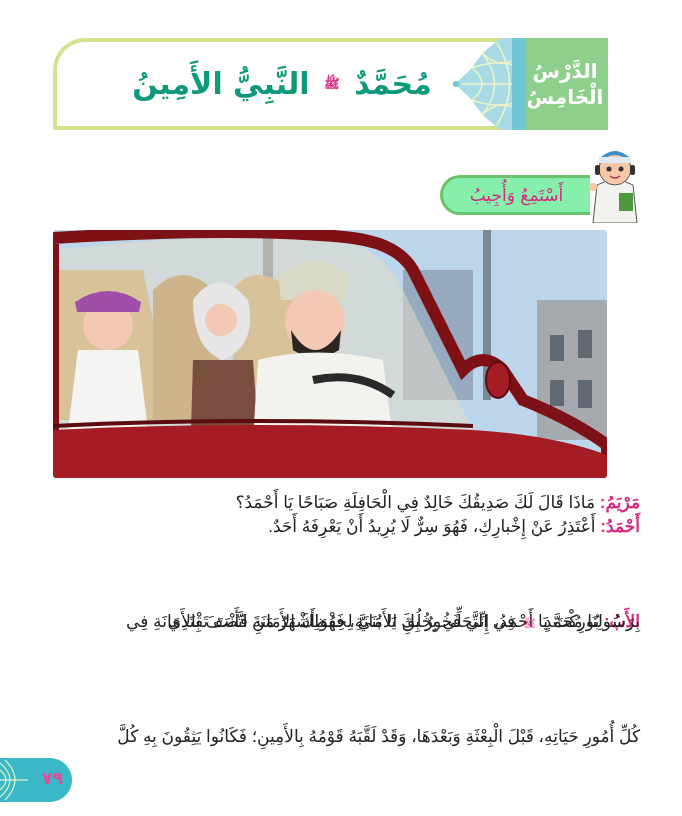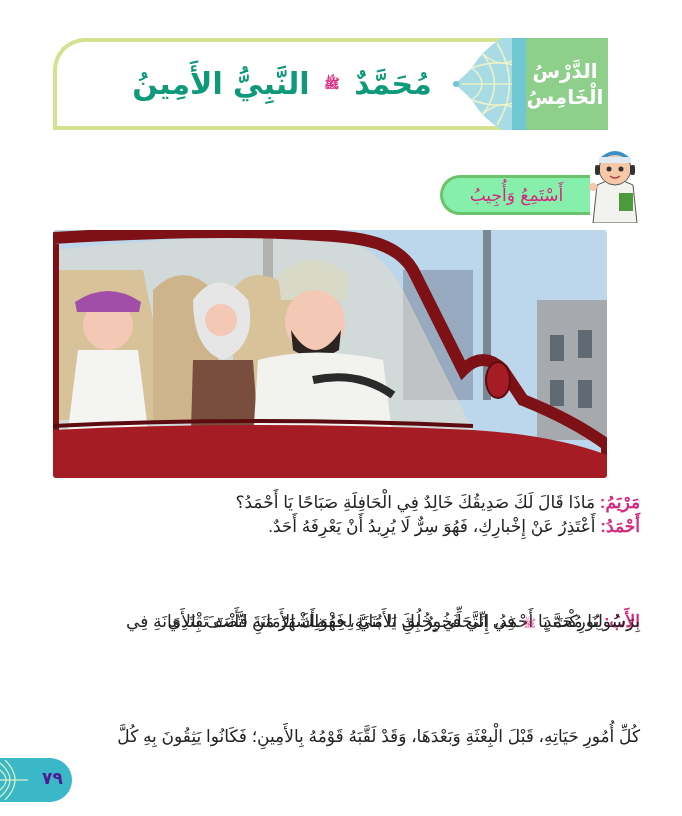--- a/index.html
+++ b/index.html
@@ -46,21 +46,21 @@
       position:absolute; left:40px; width:600px; direction:rtl; text-align:right;
       font-family:Liberation Sans, sans-serif; font-size:17px; color:#222;
     }
     .speaker { color:#d6267e; font-weight:bold; }
     .pbuh { color:#d6267e; font-size:11px; margin:0 3px; }
     .page-tab {
       position:absolute; left:0; top:758px; width:72px; height:44px;
       background:#3bb8c8; border-radius:0 22px 22px 0;
     }
     .page-num {
-      position:absolute; left:42px; top:768px; font-size:17px; font-weight:bold; color:#4c1d95;
+      position:absolute; left:42px; top:768px; font-size:17px; font-weight:bold; color:#ec4899;
     }
   </style>
 </head>
 <body>
 
 <div class="header">
   <div class="header-title">
     <span>مُحَمَّدٌ</span>
     <span class="pbuh-title">ﷺ</span>
     <span>النَّبِيُّ الأَمِينُ</span>

